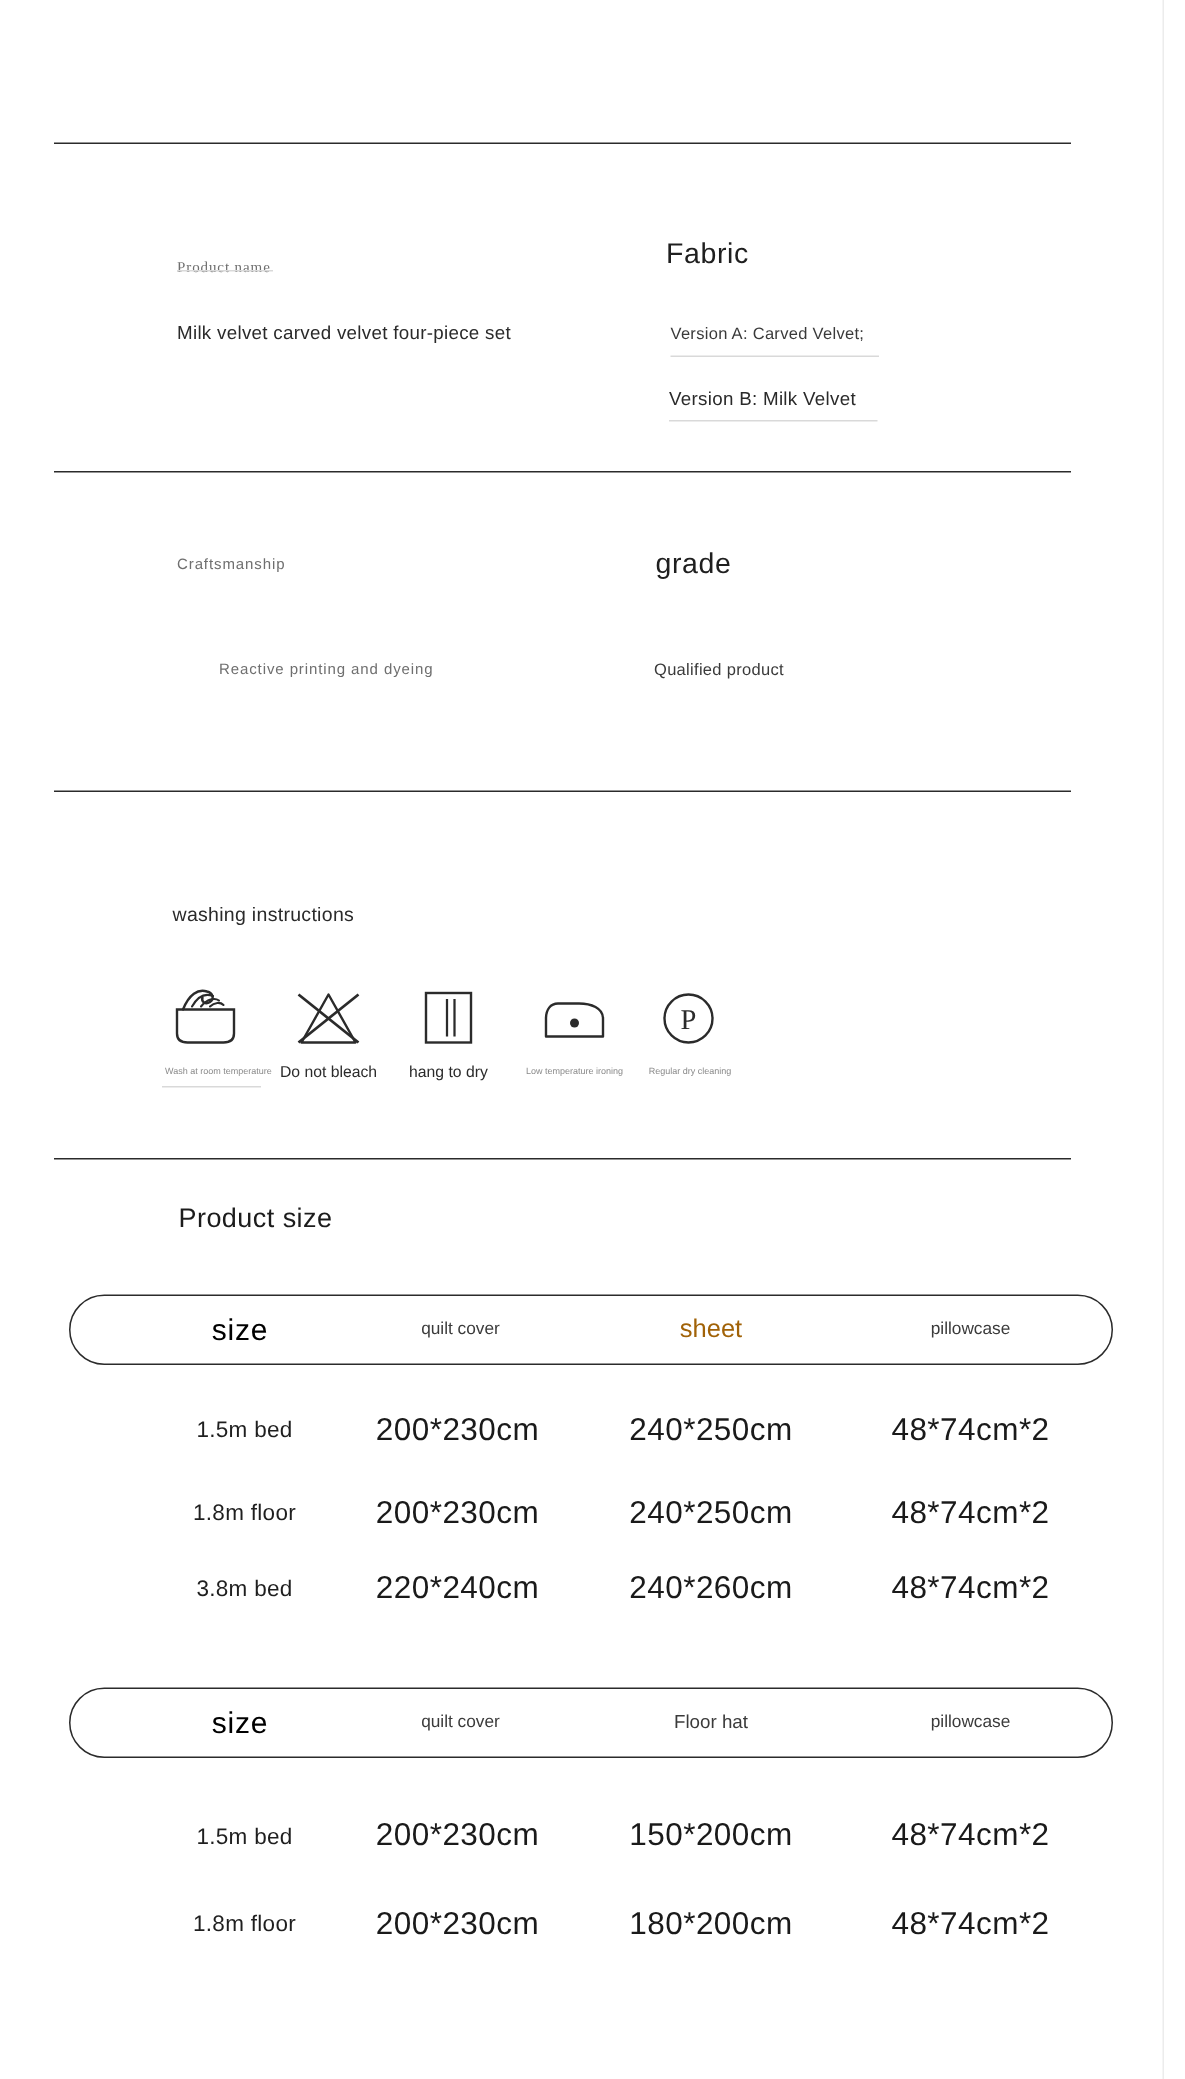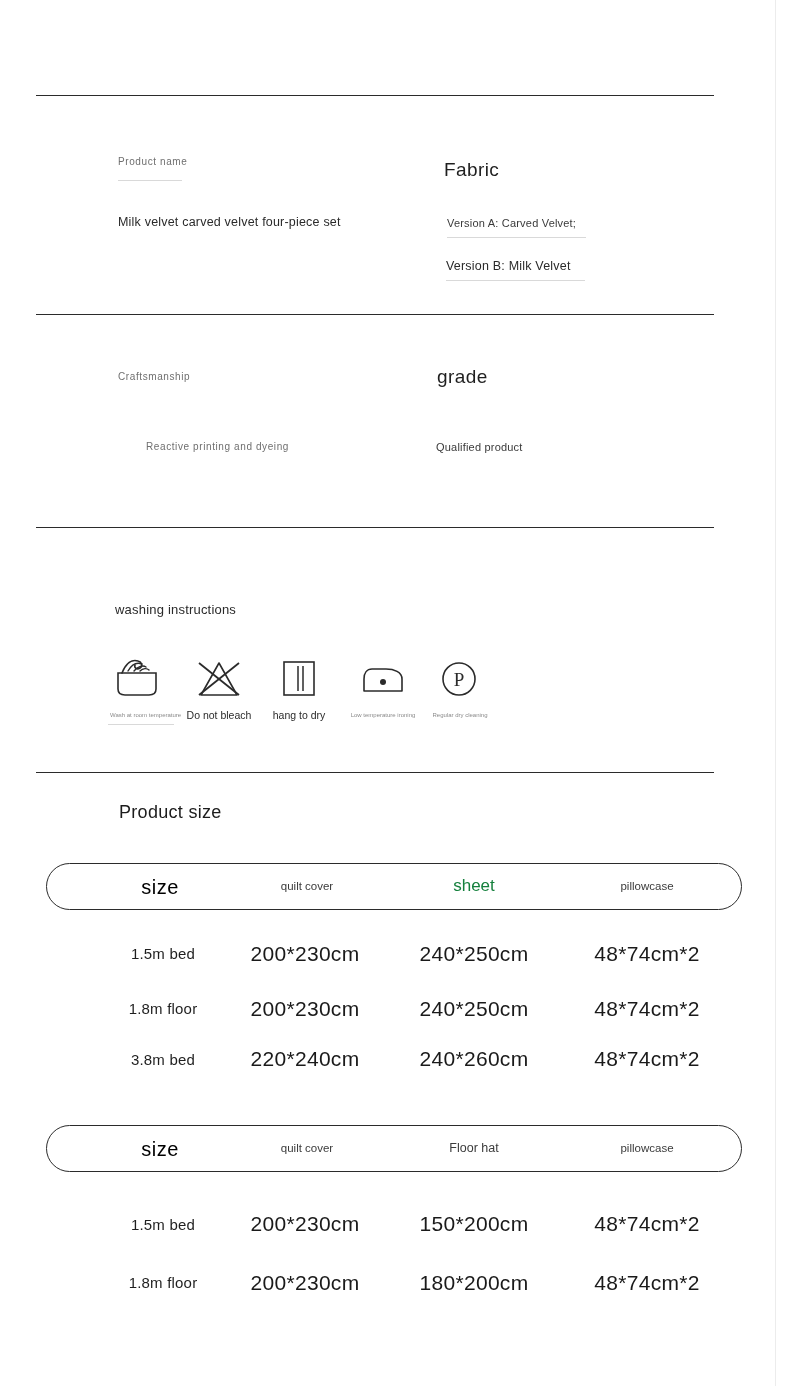--- a/index.html
+++ b/index.html
@@ -117,21 +117,21 @@
     font-size: 20px;
     color: #000000;
     letter-spacing: .5px;
   }
   .hdr-small {
     font-size: 11.5px;
     color: #3b3b3b;
   }
   .hdr-med {
     font-size: 17px;
-    color: #15803d;
+    color: #a16207;
   }
   .row-label {
     font-size: 15px;
     color: #1f1f1f;
     letter-spacing: .2px;
   }
   .row-val {
     font-size: 21px;
     color: #1a1a1a;
     letter-spacing: .3px;
@@ -144,21 +144,21 @@
     white-space: nowrap;
   }
 </style>
 </head>
 <body>
 
 <div class="page">
 
   <div class="rule" style="left:36px; top:95px; width:678px;"></div>
 
-  <div class="lbl-small" style="left:118px; top:156px;">Product name</div>
+  <div class="lbl-small" style="left:118px; top:173px;font-family:Liberation Serif, serif;">Product name</div>
   <div class="underline-soft" style="left:118px; top:180px; width:64px;"></div>
 
   <div class="lbl-mid" style="left:118px; top:215px;">Milk velvet carved velvet four-piece set</div>
 
   <div class="lbl-head" style="left:444px; top:159px;">Fabric</div>
 
   <div class="lbl-sub" style="left:447px; top:217px;">Version A: Carved Velvet;</div>
   <div class="underline-soft" style="left:447px; top:237px; width:139px;"></div>
 
   <div class="lbl-mid" style="left:446px; top:259px;">Version B: Milk Velvet</div>

